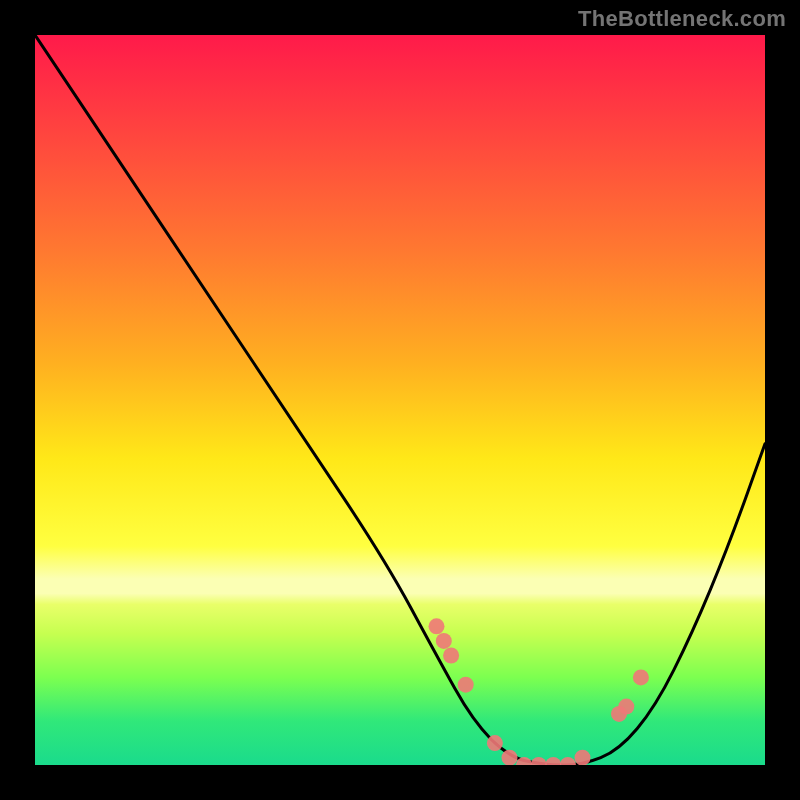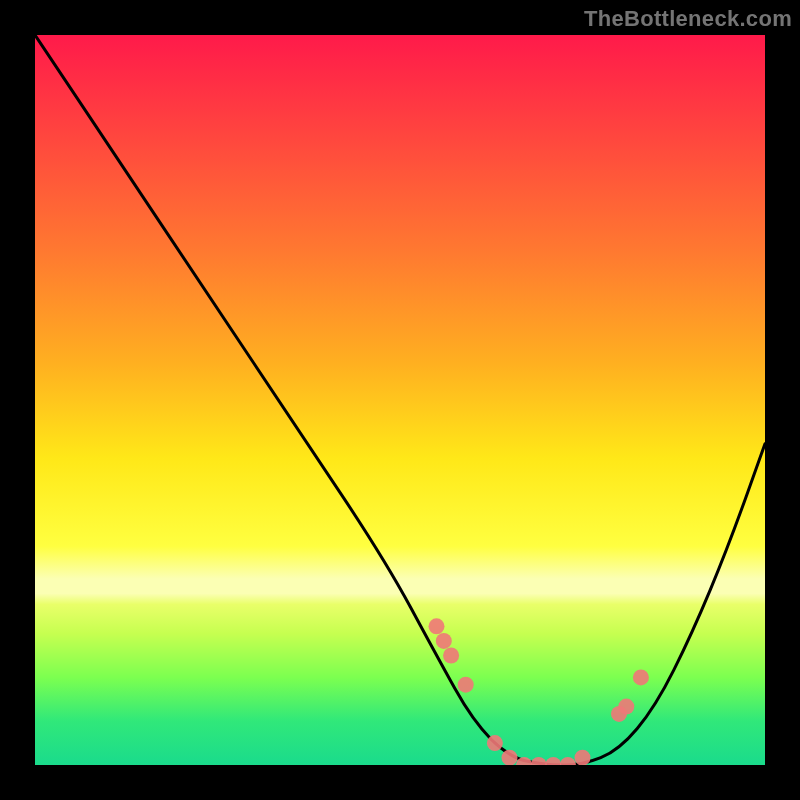--- a/index.html
+++ b/index.html
@@ -13,21 +13,21 @@
   }
   .frame {
     position: relative;
     width: 800px;
     height: 800px;
     background: #000;
   }
   .watermark {
     position: absolute;
     top: 6px;
-    right: 8px;
+    right: 14px;
     color: #747474;
     font-size: 22px;
     font-weight: 600;
     letter-spacing: 0.3px;
     z-index: 30;
   }
   .plot-area {
     position: absolute;
     left: 35px;
     top: 35px;

